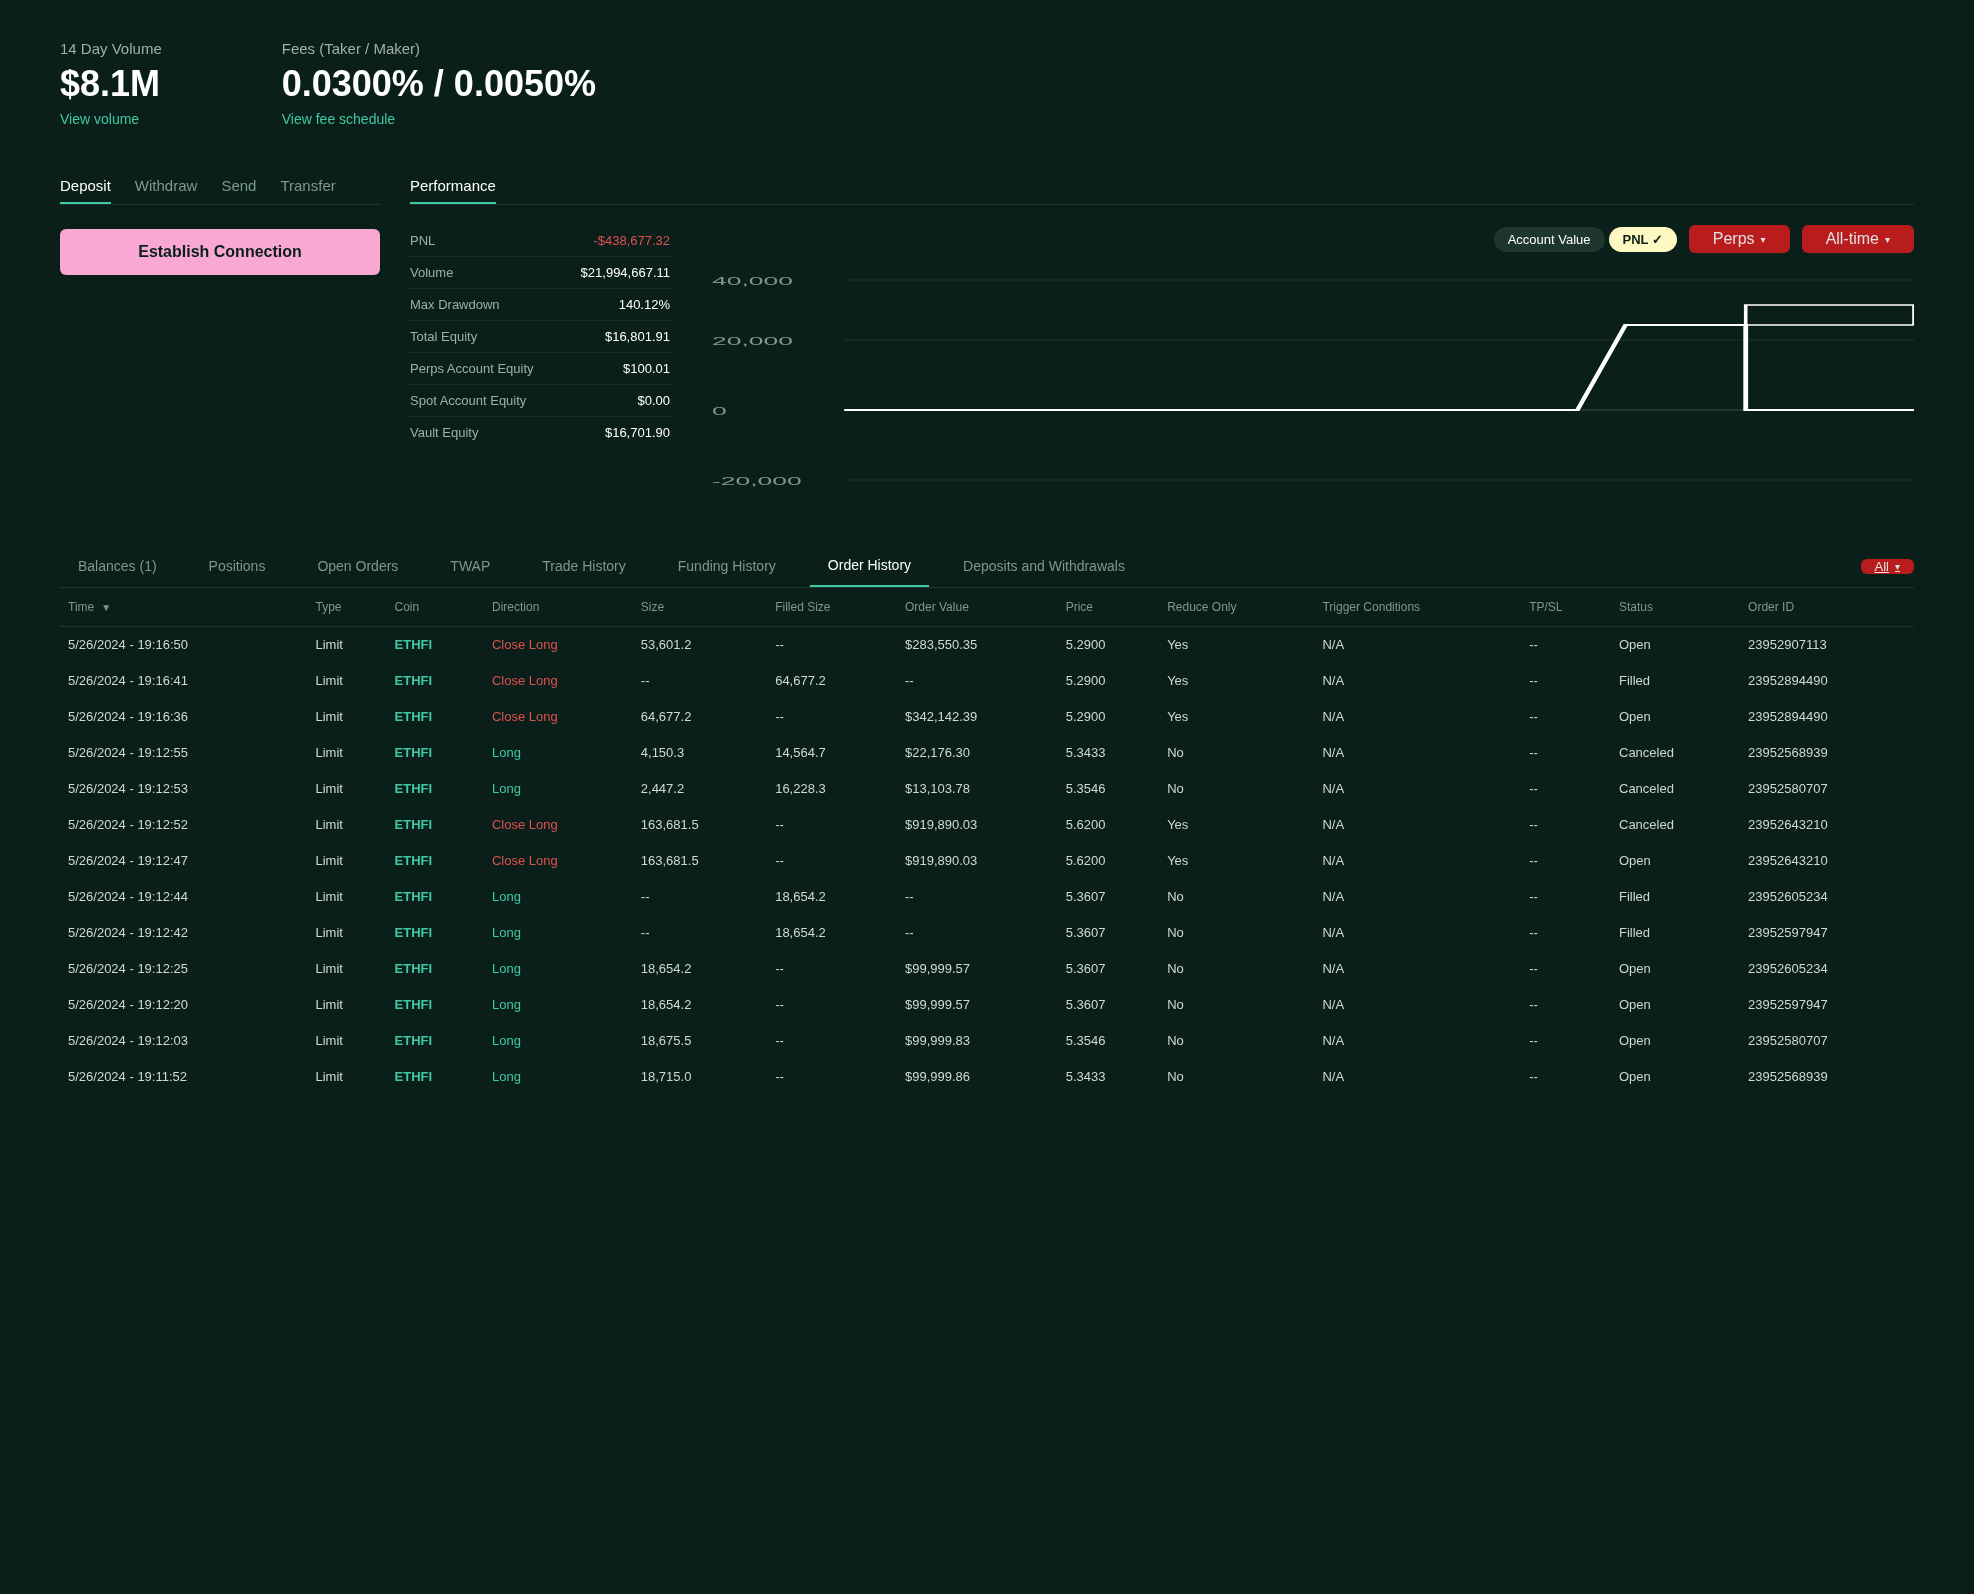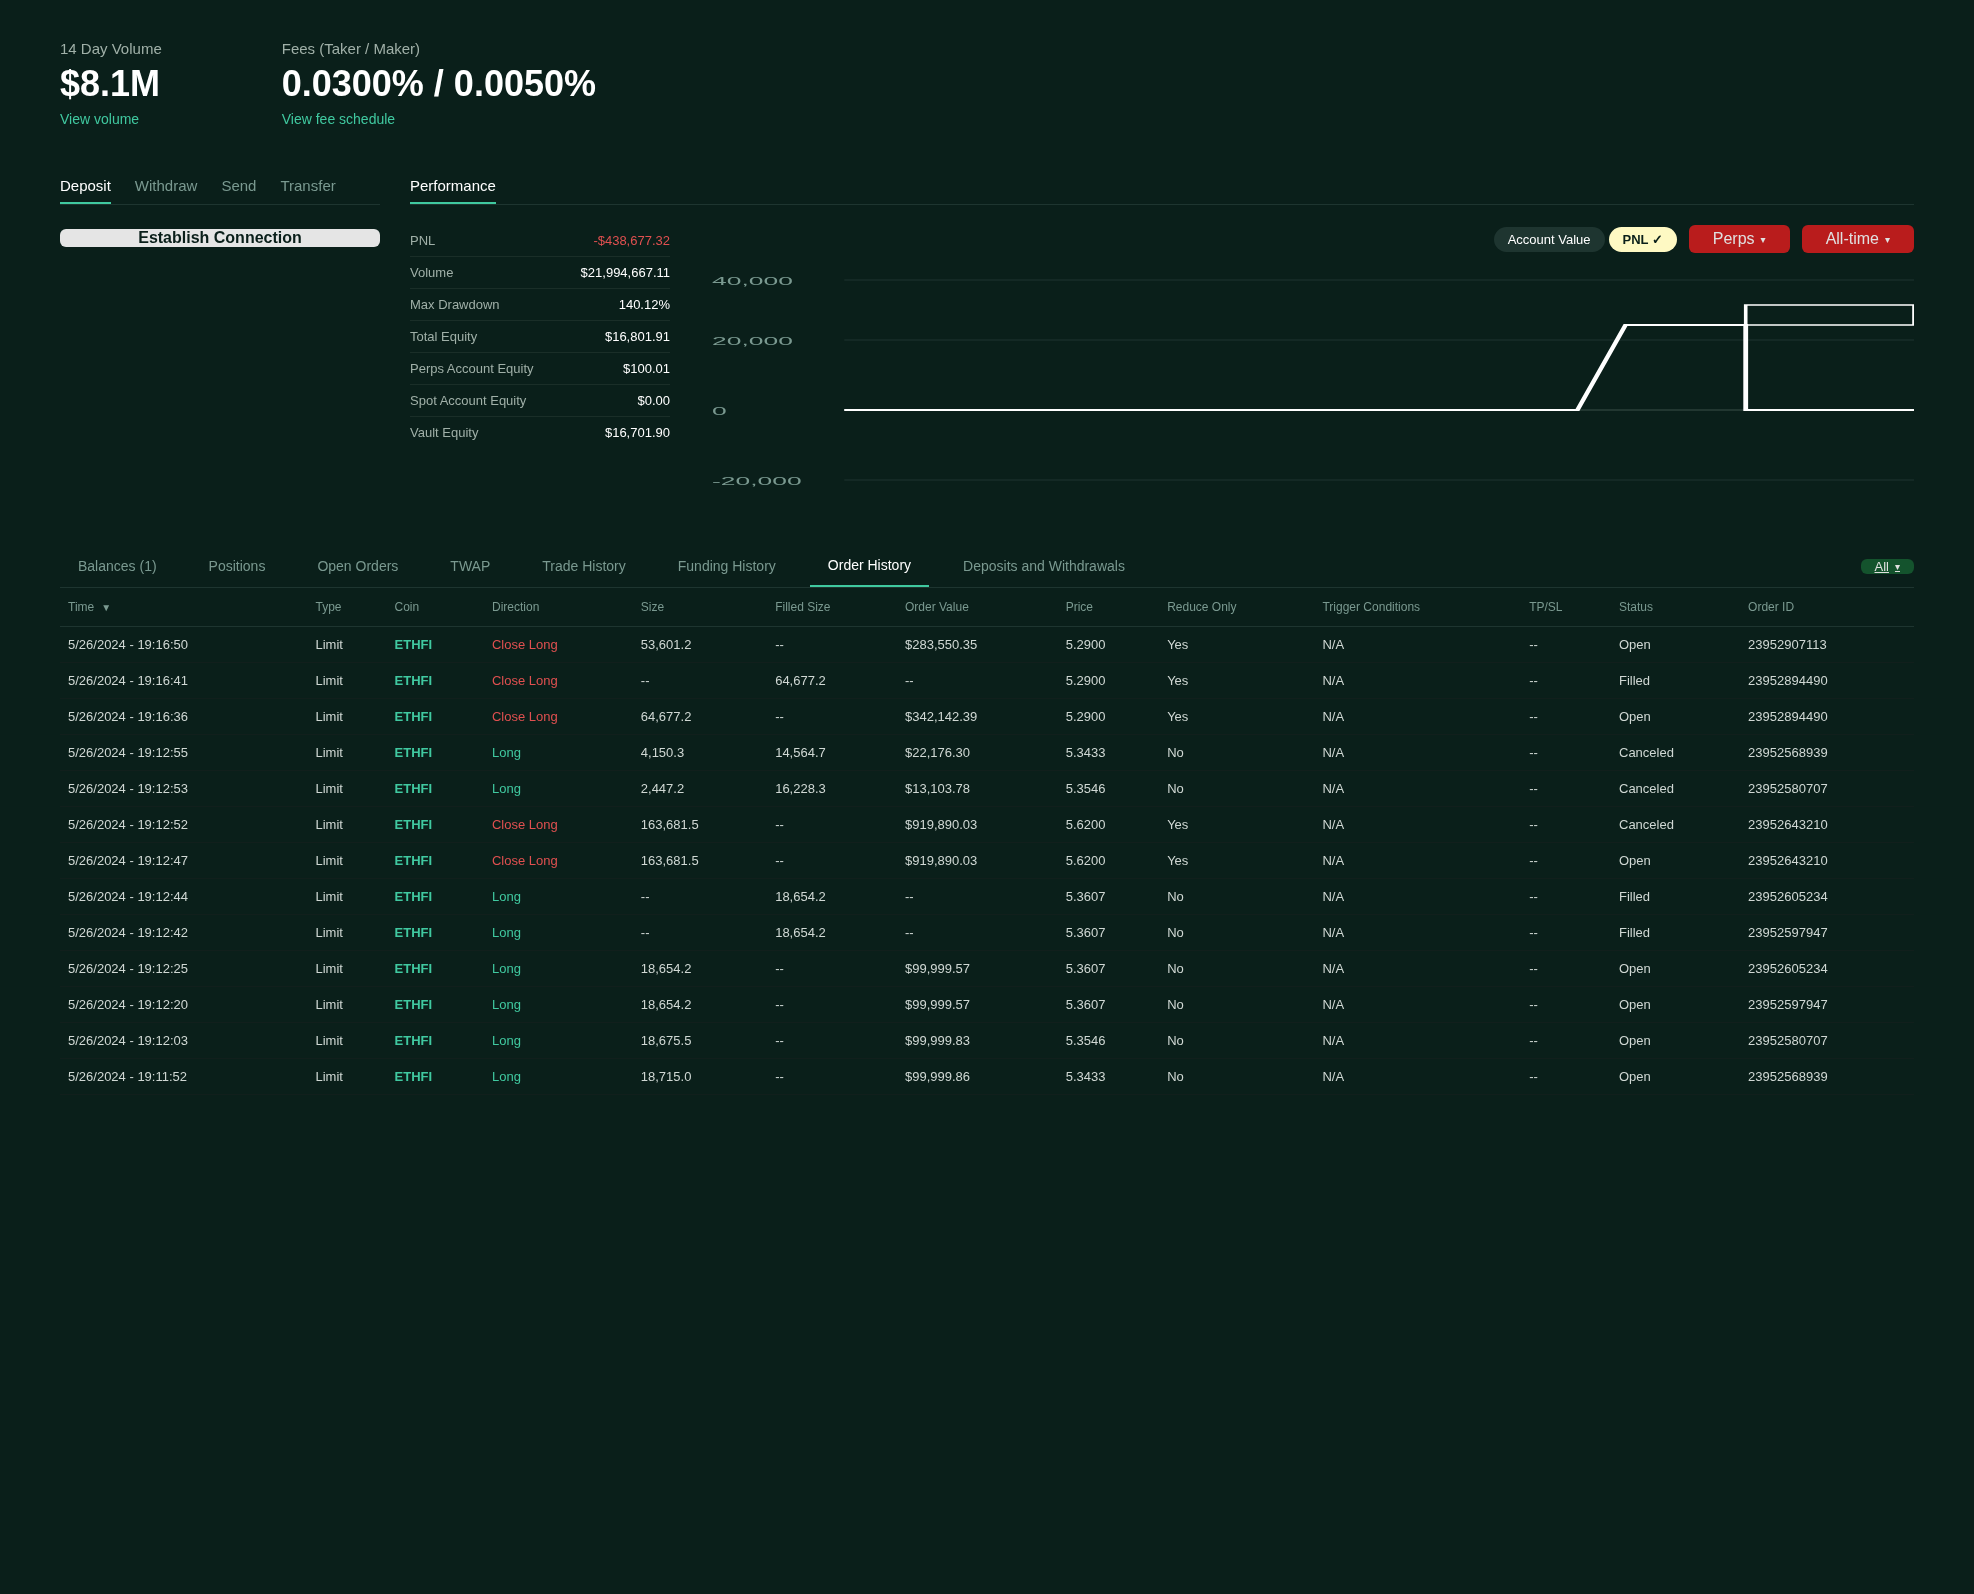--- a/index.html
+++ b/index.html
@@ -67,21 +67,22 @@
       color: #7a9990;
       font-size: 15px;
     }
     .tab.active {
       color: #ffffff;
       border-bottom: 2px solid #40c9a0;
       font-weight: 500;
     }
     .establish-btn {
       width: 100%;
-      background-color: #e5e5e5;
+      padding: 14px;
+      background-color: #f9a8d4;
       color: #0a1f1a;
       border: none;
       border-radius: 6px;
       font-size: 16px;
       font-weight: 600;
       cursor: pointer;
     }
 
     
     .right-panel {
@@ -202,21 +203,21 @@
     .bottom-tab.active {
       color: #ffffff;
       border-bottom: 2px solid #40c9a0;
     }
     .bottom-tab-filter {
       margin-left: auto;
       display: flex;
       align-items: center;
       gap: 6px;
       padding: 0 14px;
-      background: #14532d;
+      background: #b91c1c;
       border: none;
       border-radius: 6px;
       color: #e0e0e0;
       cursor: pointer;
       font-size: 13px;
       text-decoration: underline;
     }
     .bottom-tab-filter::after { content: '▾'; font-size: 10px; }
 
     

